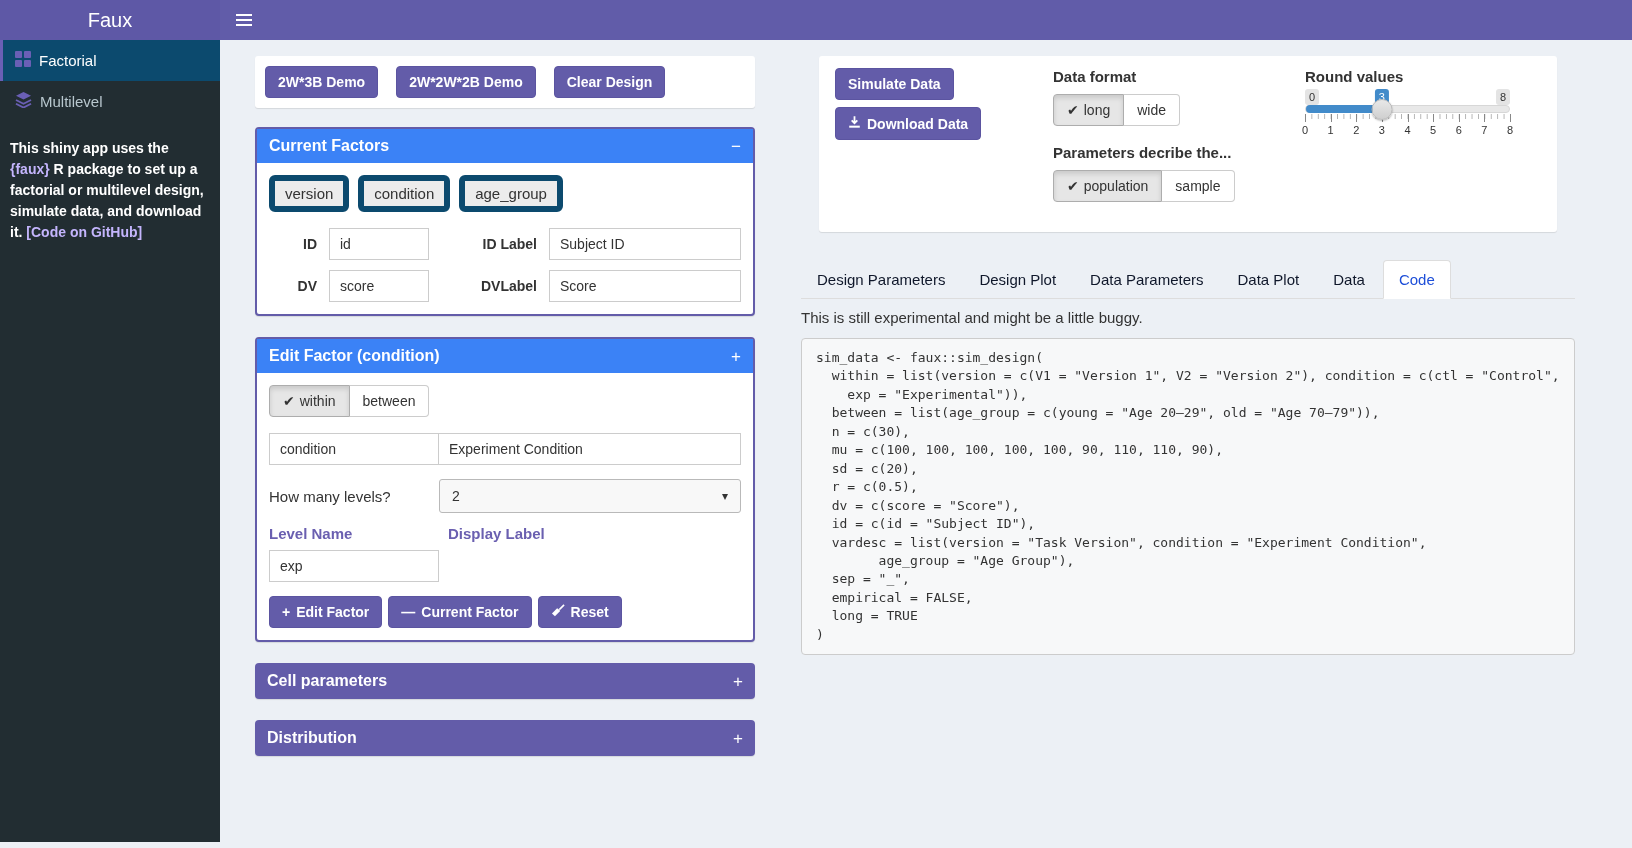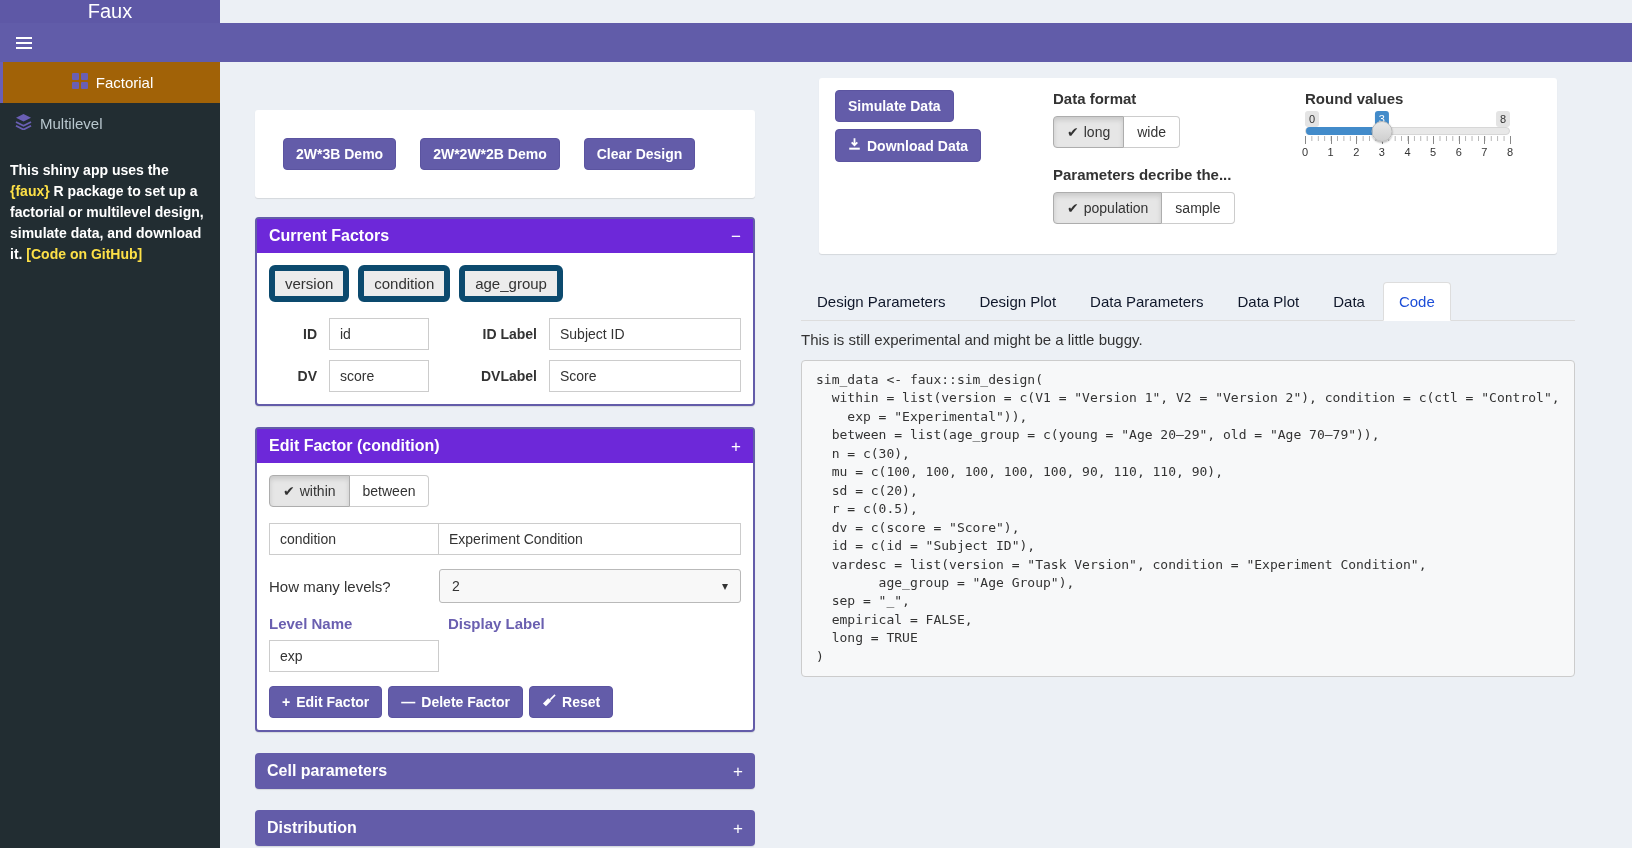--- a/index.html
+++ b/index.html
@@ -2,47 +2,47 @@
 <html><head>
 <meta charset="utf-8">
 <style>
   * { box-sizing: border-box; }
   html,body { margin:0; padding:0; }
   body {
     font-family: "Liberation Sans", "DejaVu Sans", sans-serif;
     font-size: 14px; color:#333; background:#ecf0f5;
   }
   
-  .topbar { display:flex; height:62px;flex-direction:column; }
+  .topbar { display:flex; height:40px; }
   .logo {
     width:220px; background:#5e58a6; color:#fff; font-size:20px;
     display:flex; align-items:center; justify-content:center; cursor:pointer;
   }
   .navbar { flex:1; background:#615ca9; display:flex; align-items:center; }
   .hamburger { padding:0 16px; cursor:pointer; }
   .hamburger .bar { width:16px; height:2px; background:#fff; margin:3px 0; }
   
   .body-row { display:flex; align-items:stretch; min-height:calc(100vh - 46px); }
   .sidebar { width:220px; flex:none; background:#222d32; padding-bottom:30px; }
   .main { flex:1; display:flex; align-items:flex-start; padding:16px 70px 30px 35px; gap:46px; }
   .col-left { width:500px; flex:none; }
   .col-right { flex:1; min-width:0; }
   
   .side-item { display:flex; align-items:center; gap:8px; padding:11px 10px 11px 12px;
     color:#b8c7ce; font-size:15px; cursor:pointer; border-left:3px solid transparent; }
-  .side-item.active { background:#a16207; color:#fff; border-left-color:#6a5fb5;justify-content:center; }
+  .side-item.active { background:#0c4a6e; color:#fff; border-left-color:#6a5fb5; }
   .side-item svg { flex:none; }
   .side-about { margin:16px 10px; color:#fff; font-weight:bold; font-size:14px; line-height:1.5; }
-  .side-about a { color:#fde047; text-decoration:none; cursor:pointer; }
+  .side-about a { color:#c4b5fd; text-decoration:none; cursor:pointer; }
   
   .card { background:#fff; border-radius:3px; box-shadow:0 1px 1px rgba(0,0,0,.1); margin-bottom:19px; }
-  .demo-card { padding:28px; display:flex; gap:24px;margin-top:32px; }
+  .demo-card { padding:10px; display:flex; gap:18px; }
   .box { border:2px solid #635ca9; background:#fff; border-radius:4px; margin-bottom:21px;
     box-shadow:0 1px 1px rgba(0,0,0,.1); }
-  .box-header { background:#6d28d9; color:#fff; font-weight:bold; font-size:16px;
+  .box-header { background:#3b82f6; color:#fff; font-weight:bold; font-size:16px;
     padding:8px 12px; display:flex; align-items:center; justify-content:space-between; }
   .box-collapsed { background:#635ca9; color:#fff; font-weight:bold; font-size:16px;
     border-radius:4px; padding:9px 12px; display:flex; align-items:center; justify-content:space-between;
     margin-bottom:21px; box-shadow:0 1px 1px rgba(0,0,0,.1); }
   .collapse-btn { font-weight:normal; font-size:17px; cursor:pointer; line-height:1; }
   .box-body { padding:12px; }
   
   .btn-purple { background:#635ca9; color:#fff; font-weight:bold; font-size:14px;
     border:1px solid #5b54a0; border-radius:4px; padding:7px 12px; cursor:pointer;
     display:inline-flex; align-items:center; gap:6px; font-family:inherit; }
@@ -232,21 +232,21 @@
             <input class="txt in1" value="exp" style="">
           </div>
 
           <div class="factor-actions">
             <button class="btn-purple">
               <span class="icon-glyph">+</span>
               <span>Edit Factor</span>
             </button>
             <button class="btn-purple">
               <span class="icon-glyph">—</span>
-              <span>Delete Factor</span>
+              <span>Current Factor</span>
             </button>
             <button class="btn-purple">
               <span>
                 <svg width="14" height="13" viewBox="0 0 16 15">
                   <path d="M15 1 L9.5 6.5" stroke="#fff" stroke-width="1.8" fill="none"></path>
                   <path d="M9.5 6.5 L7 5 L1 11 L4.5 14 L10.5 8 Z" fill="#fff"></path>
                 </svg>
               </span>
               <span>Reset</span>
             </button>

